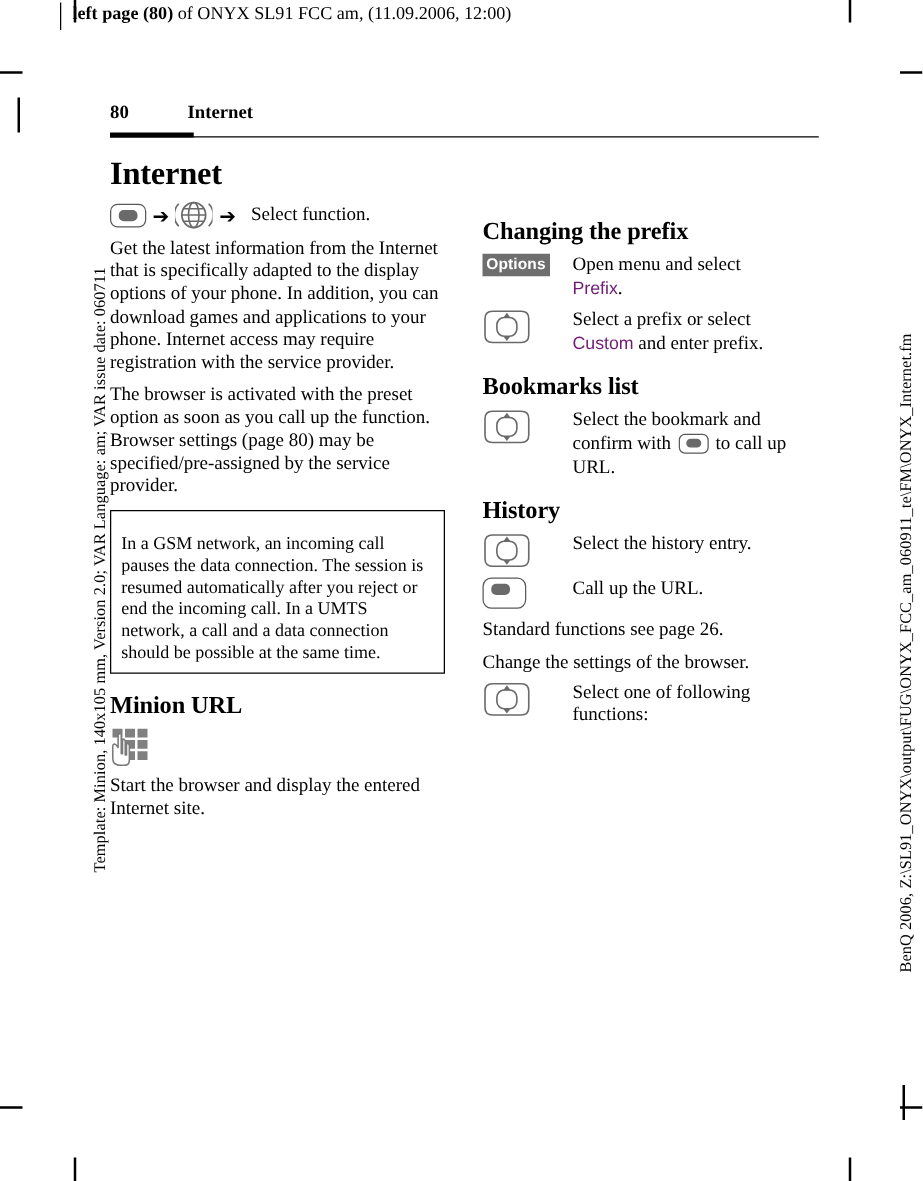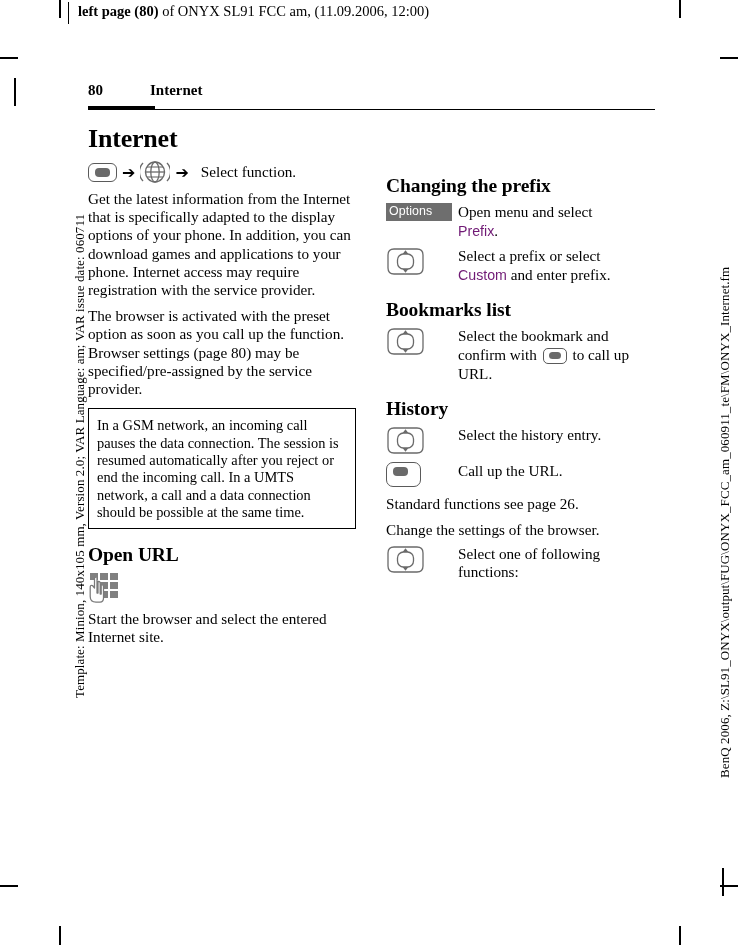--- a/index.html
+++ b/index.html
@@ -23,21 +23,21 @@
   .mark-tl-h { left: 0px;   top: 57px;  width: 18px;  height: 1.5px; }
   .mark-tr-h { left: 720px; top: 57px;  width: 18px;  height: 1.5px; }
   .mark-bl-h { left: 0px;   top: 885px; width: 18px;  height: 1.5px; }
   .mark-br-h { left: 720px; top: 885px; width: 18px;  height: 1.5px; }
   .mark-bl-v { left: 59px;  top: 926px; width: 1.5px; height: 19px; }
   .mark-br-v { left: 679px; top: 926px; width: 1.5px; height: 19px; }
 
   
   .runhead {
     position: absolute;
-    left: 68px;
+    left: 48px;
     top: 2px;
     height: 22px;
     padding-left: 9px;
     border-left: 1.5px solid #000;
     font-size: 14.5px;
     line-height: 19px;
     white-space: nowrap;
   }
   .runhead b { font-weight: bold; }
 
@@ -141,21 +141,21 @@
 
   p.body {
     margin: 0 0 8px 0;
     text-align: left;
   }
   p.body.tight { margin-bottom: 4px; }
 
   
   .notebox {
     border: 1.2px solid #000;
-    padding: 8px 7px 6px 8px;
+    padding: 18px 7px 6px 8px;
     margin: 10px 0 12px 0;
     font-size: 14.4px;
     line-height: 17.4px;
   }
 
   
   .irow {
     display: flex;
     align-items: flex-start;
     margin: 3px 0 6px 0;
@@ -236,22 +236,23 @@
   }
 
   
   .softkey {
     display: inline-block;
     background: #6e6e6e;
     color: #ffffff;
     font-family: "Liberation Sans", sans-serif;
     font-size: 12.4px;
     line-height: 15px;
-    padding: 1px 20px 2px 3px;
+    padding: 1px 3px 2px 3px;
     letter-spacing: 0.1px;
+    font-weight: bold;
   }
 
   
   .uiterm {
     font-family: "Liberation Sans", sans-serif;
     color: #701a75;
     font-size: 14.2px;
   }
 
   .inline-key { display: inline-block; vertical-align: -4px; margin: 0 2px; }
@@ -300,40 +301,40 @@
     </span>
     <span class="arrow-glyph">➔</span>
     <span class="navtext">Select function.</span>
   </div>
 
   <p class="body">Get the latest information from the Internet that is specifically adapted to the display options of your phone. In addition, you can download games and applications to your phone. Internet access may require registration with the service provider.</p>
   <p class="body">The browser is activated with the preset option as soon as you call up the function. Browser settings (page 80) may be specified/pre-assigned by the service provider.</p>
 
   <div class="notebox">In a GSM network, an incoming call pauses the data connection. The session is resumed automatically after you reject or end the incoming call. In a UMTS network, a call and a data connection should be possible at the same time.</div>
 
-  <h2 class="section">Open URL</h2>
+  <h2 class="section">Minion URL</h2>
 
   <div class="irow">
     <div class="icon-cell">
       <span class="ico ico-keypad">
         <svg width="34" height="32" viewBox="0 0 34 32">
           <rect x="12" y="1" width="8" height="7" fill="#808080"></rect>
           <rect x="22" y="1" width="8" height="7" fill="#808080"></rect>
           <rect x="12" y="10" width="8" height="7" fill="#808080"></rect>
           <rect x="22" y="10" width="8" height="7" fill="#808080"></rect>
           <rect x="12" y="19" width="8" height="7" fill="#808080"></rect>
           <rect x="22" y="19" width="8" height="7" fill="#808080"></rect>
           <rect x="2" y="1" width="8" height="7" fill="#808080"></rect>
           <path d="M6.5 6 L6.5 16 L4.5 13.5 Q2 12.5 2.2 16 L2.2 24.5 Q2.2 30 8 30.2 L12 30.2 Q15.5 30 15.5 26 L15.5 15 Q15.5 12.5 13.2 12.6 L13.2 22 L12.2 22 L12.2 11.5 Q12.2 9.2 10 9.3 L10 21 L9 21 L9 6 Q9 3.7 6.5 6 Z" fill="#ffffff" stroke="#7a7a7a" stroke-width="1.25" stroke-linejoin="round"></path>
         </svg>
       </span>
     </div>
   </div>
 
-  <p class="body">Start the browser and select the entered Internet site.</p>
+  <p class="body">Start the browser and display the entered Internet site.</p>
 </div>
 
 <div class="col col-right">
 
   <h2 class="section first">Changing the prefix</h2>
 
   <div class="irow">
     <div class="icon-cell">
       <span class="softkey">Options</span>
     </div>

